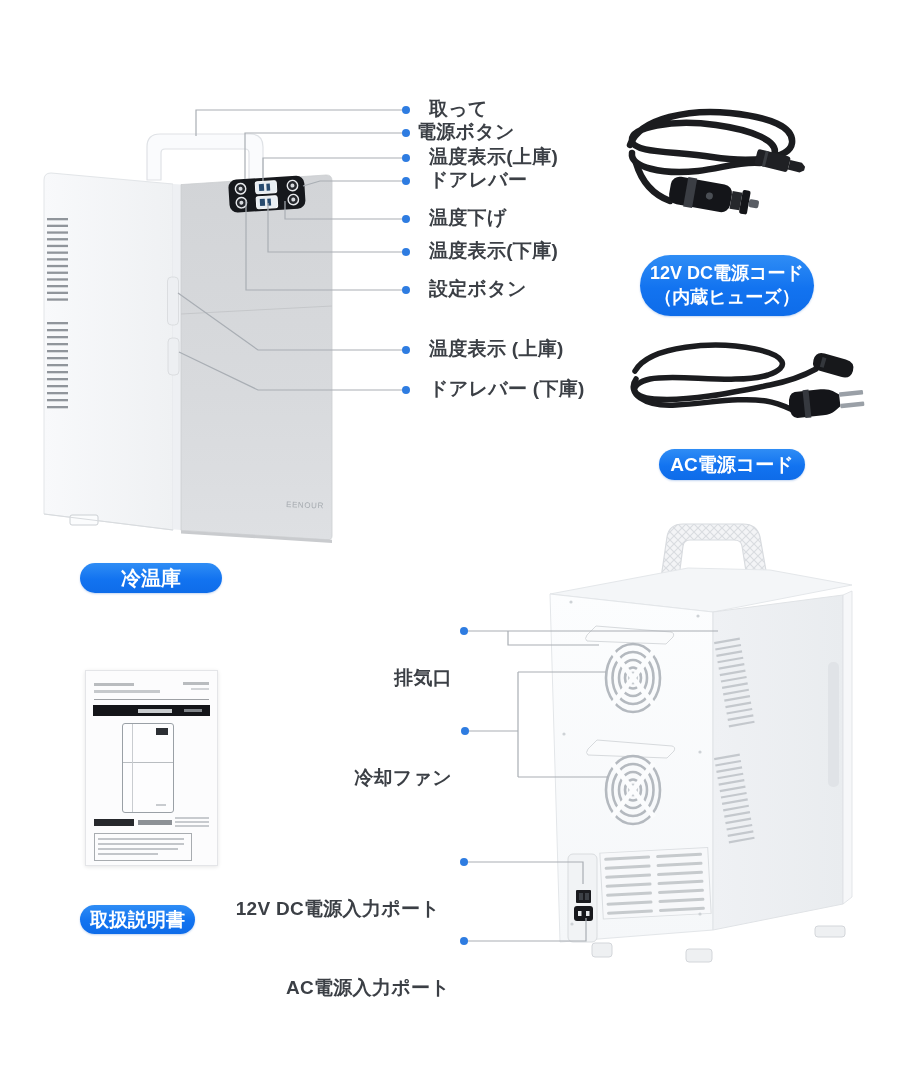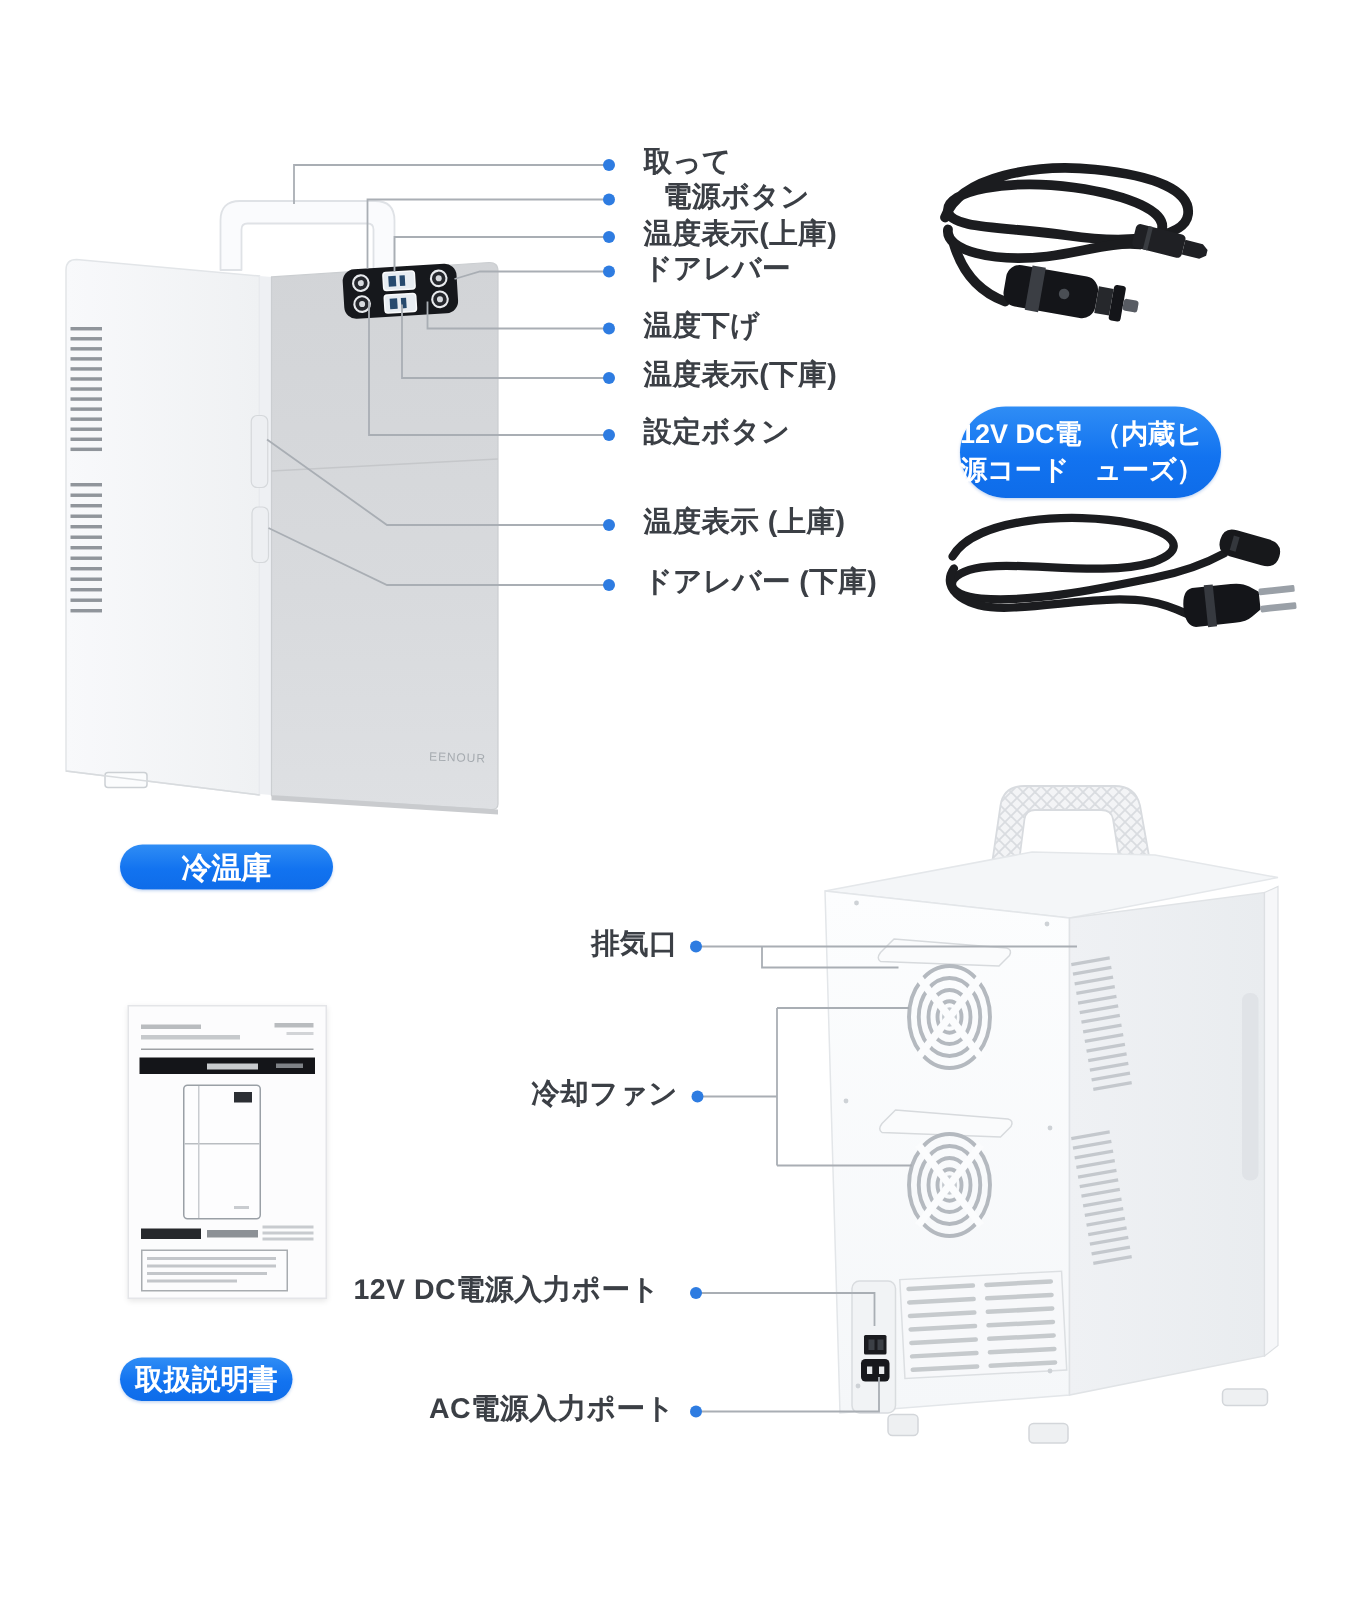--- a/index.html
+++ b/index.html
@@ -7,29 +7,29 @@
     position:relative;width:899px;height:1080px;background:#ffffff;overflow:hidden;
     font-family:"Liberation Sans","DejaVu Sans",sans-serif;color:#3b3f45;
   }
   .abs{position:absolute;}
   svg{display:block;}
   
   .lbl{
     position:absolute;font-size:19px;line-height:24px;font-weight:700;
     color:#3b3f45;white-space:nowrap;letter-spacing:0.3px;
   }
-  .lbl.right{text-align:right;}
+  .lbl.right{text-align:right;margin-top:48px;}
   
   .badge{
     position:absolute;display:flex;align-items:center;justify-content:center;
     background:linear-gradient(180deg,#2f8df5 0%,#1273f0 55%,#0e6ce9 100%);
     border-radius:999px;color:#ffffff;font-weight:bold;
     box-shadow:0 1px 2px rgba(20,90,200,0.25);
   }
-  .badge.two-line{line-height:1.32;margin-top:16px;}
+  .badge.two-line{flex-direction:column;line-height:1.32;}
   
   .manual{
     position:absolute;left:85px;top:670px;width:131px;height:194px;
     background:#fcfcfd;border:1px solid #e4e5e8;box-shadow:0 1px 4px rgba(0,0,0,0.10);
   }
   .manual .bar{position:absolute;background:#c6c9cc;}
   .manual .dark{background:#141519;}
   .m-fridge{
     position:absolute;left:36px;top:52px;width:50px;height:88px;
     border:1.5px solid #9aa0a6;border-radius:3px;background:#fdfdfe;
@@ -358,37 +358,38 @@
         <circle cx="406" cy="350" r="4"></circle>
       <circle cx="406" cy="390" r="4"></circle>
       <circle cx="464" cy="631" r="4"></circle>
         <circle cx="465" cy="731" r="4"></circle>
       <circle cx="464" cy="862" r="4"></circle>
         <circle cx="464" cy="941" r="4"></circle>
     </g>
   </svg>
 
   <div class="lbl" style="left:429px;top:97px">取って</div>
-  <div class="lbl" style="left:442px;top:120px">電源ボタン</div>
+  <div class="lbl" style="left:417px;top:120px">電源ボタン</div>
   <div class="lbl" style="left:429px;top:145px">温度表示(上庫)</div>
   <div class="lbl" style="left:429px;top:168px">ドアレバー</div>
   <div class="lbl" style="left:429px;top:206px">温度下げ</div>
   <div class="lbl" style="left:429px;top:239px">温度表示(下庫)</div>
   <div class="lbl" style="left:429px;top:277px">設定ボタン</div>
   <div class="lbl" style="left:429px;top:337px">温度表示 (上庫)</div>
   <div class="lbl" style="left:429px;top:377px">ドアレバー (下庫)</div>
 
   <div class="lbl right" style="right:447px;top:618px">排気口</div>
   <div class="lbl right" style="right:447px;top:718px">冷却ファン</div>
   <div class="lbl right" style="right:459px;top:849px">12V DC電源入力ポート</div>
   <div class="lbl right" style="right:449px;top:928px">AC電源入力ポート</div>
 
   <div class="badge" style="left:80px;top:563px;width:142px;height:30px;font-size:20px">冷温庫</div>
 
   <div class="badge two-line" style="left:640px;top:255px;width:174px;height:61px;font-size:18px">
     <span>12V DC電源コード</span>
     <span>（内蔵ヒューズ）</span>
   </div>
 
+  <div class="badge" style="left:659px;top:449px;width:146px;height:31px;font-size:19px">AC電源コード</div>
 
   <div class="badge" style="left:80px;top:905px;width:115px;height:29px;font-size:19px">取扱説明書</div>
 
 </div>
 
 </body></html>

